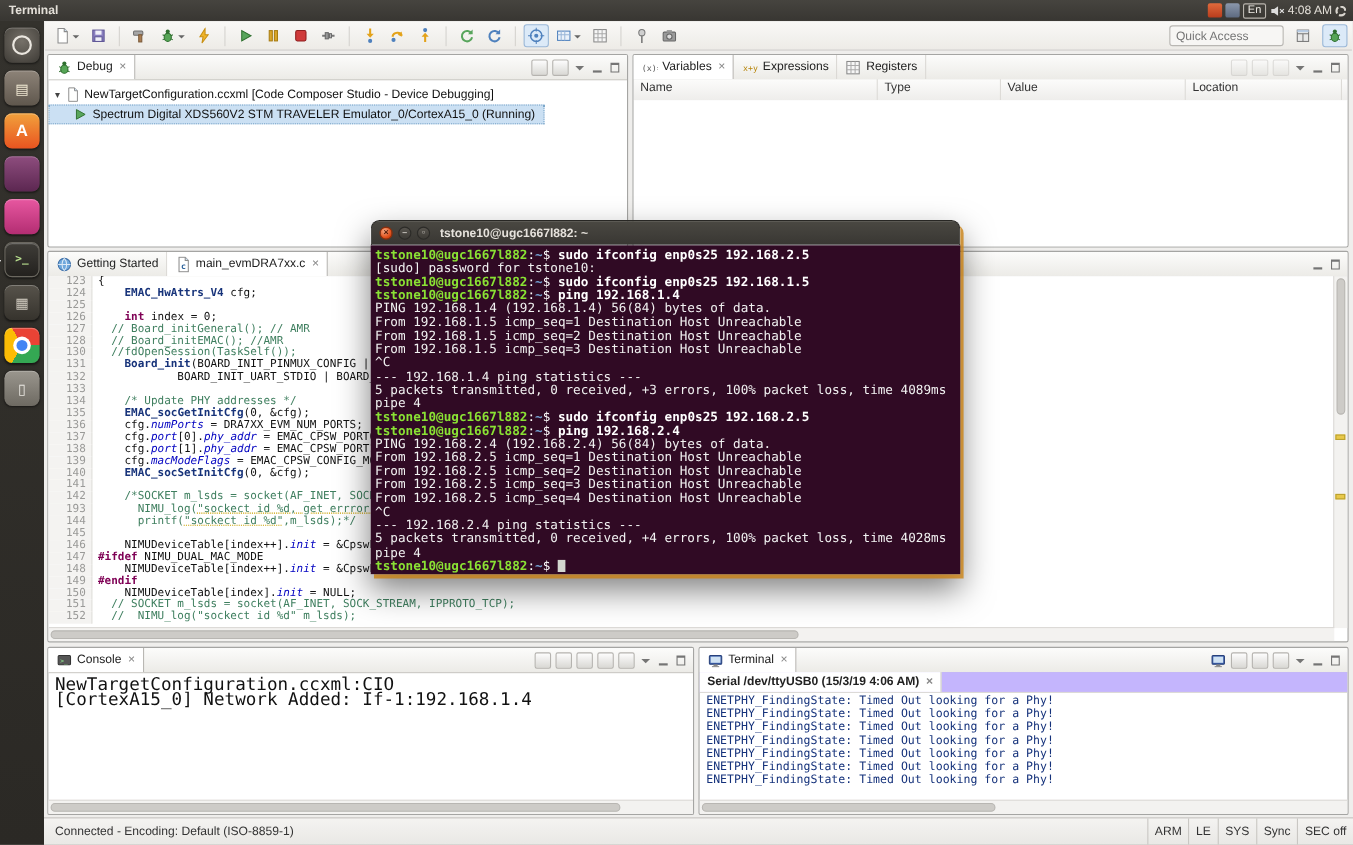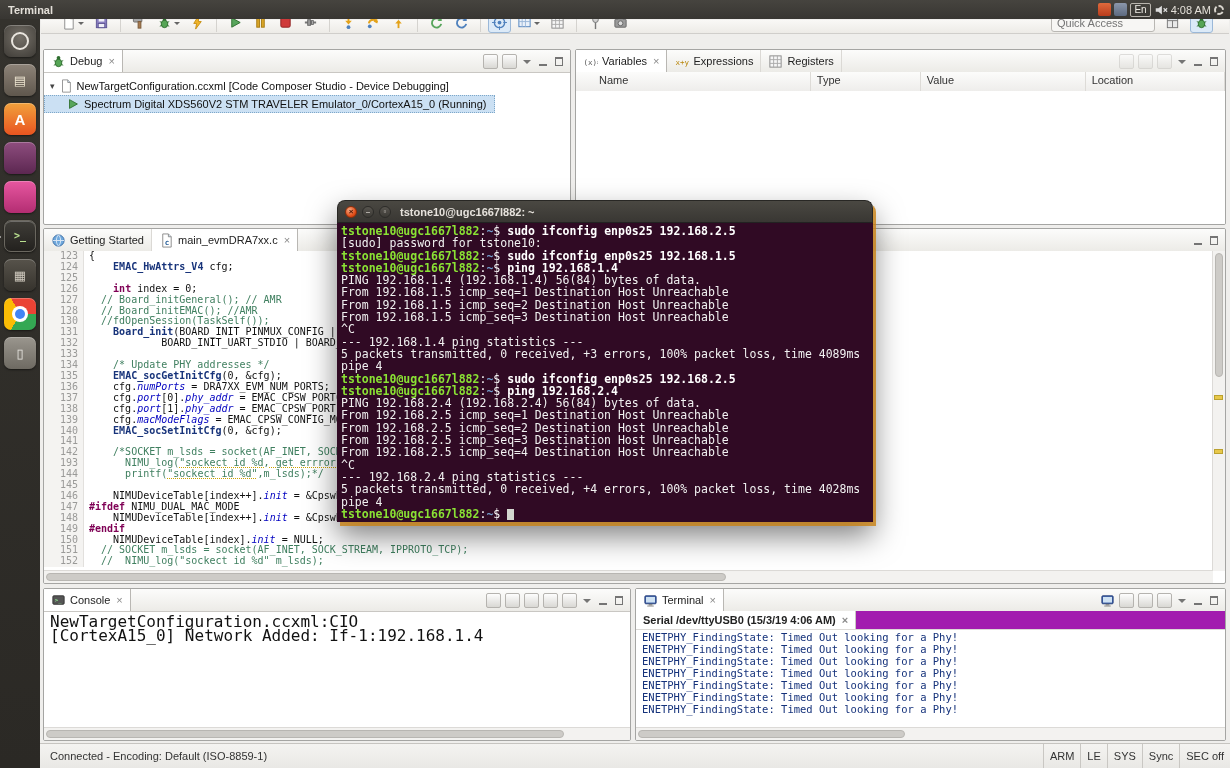--- a/index.html
+++ b/index.html
@@ -37,22 +37,22 @@
   .t-app-dark{background:linear-gradient(#57534b,#36332d)}
   .t-app-dark .glyph{color:#cfc9be}
   .t-chrome{background:conic-gradient(from -30deg,#ea4335 0 120deg,#34a853 0 240deg,#fbbc05 0 360deg)}
   .t-chrome .chdot{position:absolute;inset:8px;background:#fff;border-radius:50%}
   .t-chrome .chdot2{position:absolute;inset:11px;background:#4285f4;border-radius:50%}
   .t-trash{background:linear-gradient(#9a968e,#6e6a62)}
   .t-trash .glyph{color:#e8e6e1}
   .tile.active::before{content:"";position:absolute;left:-9px;top:11px;border:5px solid transparent;border-left-color:#fff}
   
   #ccs-bg{position:absolute;left:40px;top:19px;width:1190px;height:749px;background:#efeeec}
-  #main-toolbar{position:absolute;left:41px;top:20px;width:1188px;height:14px;box-sizing:border-box;
-      background:linear-gradient(#f9f8f6,#edebe7);border-bottom:1px solid #d0cecb;display:flex;align-items:flex-end;padding:0 16px}
+  #main-toolbar{position:absolute;left:41px;top:20px;width:1188px;height:26px;box-sizing:border-box;
+      background:linear-gradient(#f9f8f6,#edebe7);border-bottom:1px solid #d0cecb;display:flex;align-items:center;padding:0 4px}
   #tb-icons{display:flex;align-items:center;gap:2px}
   .tbtn{display:inline-flex;align-items:center;padding:2px 3px;border:1px solid transparent;border-radius:3px}
   .tbtn.on{border-color:#9bb8d8;background:#dceaf8}
   .ddc{width:0;height:0;border:3px solid transparent;border-top-color:#666;margin-left:2px;margin-top:4px}
   .tsep{width:1px;height:18px;background:#d5d3cf;margin:0 5px}
   #tb-right{margin-left:auto;display:flex;align-items:center;gap:6px}
   #quick-access{width:92px;height:17px;border:1px solid #b9b7b3;border-radius:3px;background:#f7f6f4;
       color:#999;font-size:11px;padding:0 5px;font-family:"Liberation Sans",sans-serif}
   
   .view{position:absolute;background:#fff;border:1px solid #a5a5a3;border-radius:2px;box-sizing:border-box;overflow:hidden}
@@ -92,21 +92,21 @@
   .sscu{color:#3F7F5F;text-decoration:underline dotted #caa200}
   .vscroll{position:absolute;right:0;top:22px;bottom:12px;width:12px;background:#f3f2f0;border-left:1px solid #dcdad7}
   .hscroll{position:absolute;left:0;right:12px;bottom:0;height:12px;background:#f3f2f0;border-top:1px solid #dcdad7}
   .thumbv{position:absolute;left:2px;right:2px;top:2px;height:38%;background:#cdcbc7;border:1px solid #b8b6b2;border-radius:4px}
   .thumbh{position:absolute;top:2px;bottom:2px;left:2px;width:58%;background:#cdcbc7;border:1px solid #b8b6b2;border-radius:4px}
   .ovmark{position:absolute;right:2px;width:7px;height:3px;background:#e8c84a;border:1px solid #bba12f}
   
   #console-body{position:absolute;left:0;right:0;top:22px;bottom:12px;padding:4px 6px;
      font-family:"DejaVu Sans Mono","Liberation Mono",monospace;font-size:16px;line-height:14px;color:#111}
   .conline{display:block;white-space:pre}
-  #serial-tabs{position:absolute;left:0;right:0;top:22px;height:18px;background:#a21caf;border-bottom:1px solid #dcdad7;
+  #serial-tabs{position:absolute;left:0;right:0;top:22px;height:18px;background:#c4b5fd;border-bottom:1px solid #dcdad7;
      display:flex;font-size:11px}
   .stab{display:flex;align-items:center;gap:4px;background:#fff;border-right:1px solid #c9c7c3;padding:0 7px;color:#222;font-weight:bold}
   #serial-body{position:absolute;left:0;right:0;top:40px;bottom:12px;padding:2px 6px;
      font-family:"DejaVu Sans Mono","Liberation Mono",monospace;font-size:10.5px;line-height:12px;color:#15327b}
   .serline{display:block;white-space:pre}
   
   #statusbar{position:absolute;left:40px;top:743px;width:1190px;height:25px;box-sizing:border-box;
      border-top:1px solid #c6c4c0;background:linear-gradient(#f4f3f1,#e9e8e5);
      display:flex;align-items:center;font-size:11px;color:#333}
   #status-left{margin-left:10px}
@@ -450,21 +450,21 @@
     <span class="vtools">
       <span class="gicon dis"></span>
       <span class="gicon dis"></span>
       <span class="gicon dis"></span>
       <span class="mb menu"></span>
       <span class="mb min"></span>
       <span class="mb max"></span>
     </span>
   </div>
   <div id="vars-cols">
-      <span class="hcell" style="width: 222px; margin-left: 17px;"><span>Name</span></span>
+      <span class="hcell" style="width: 222px;"><span>Name</span></span>
       <span class="hcell" style="width: 112px;"><span>Type</span></span>
       <span class="hcell" style="width: 168px;"><span>Value</span></span>
       <span class="hcell" style="width: 142px;"><span>Location</span></span>
     </div>
   <div style="position:absolute;inset:41px 0 0 0;background:#fff"></div>
 </div>
 
 <div class="view" id="editor-view" style="left:43px;top:228px;width:1183px;height:356px">
   <div class="vhead">
     <span id="editor-tabs" style="display:flex">

